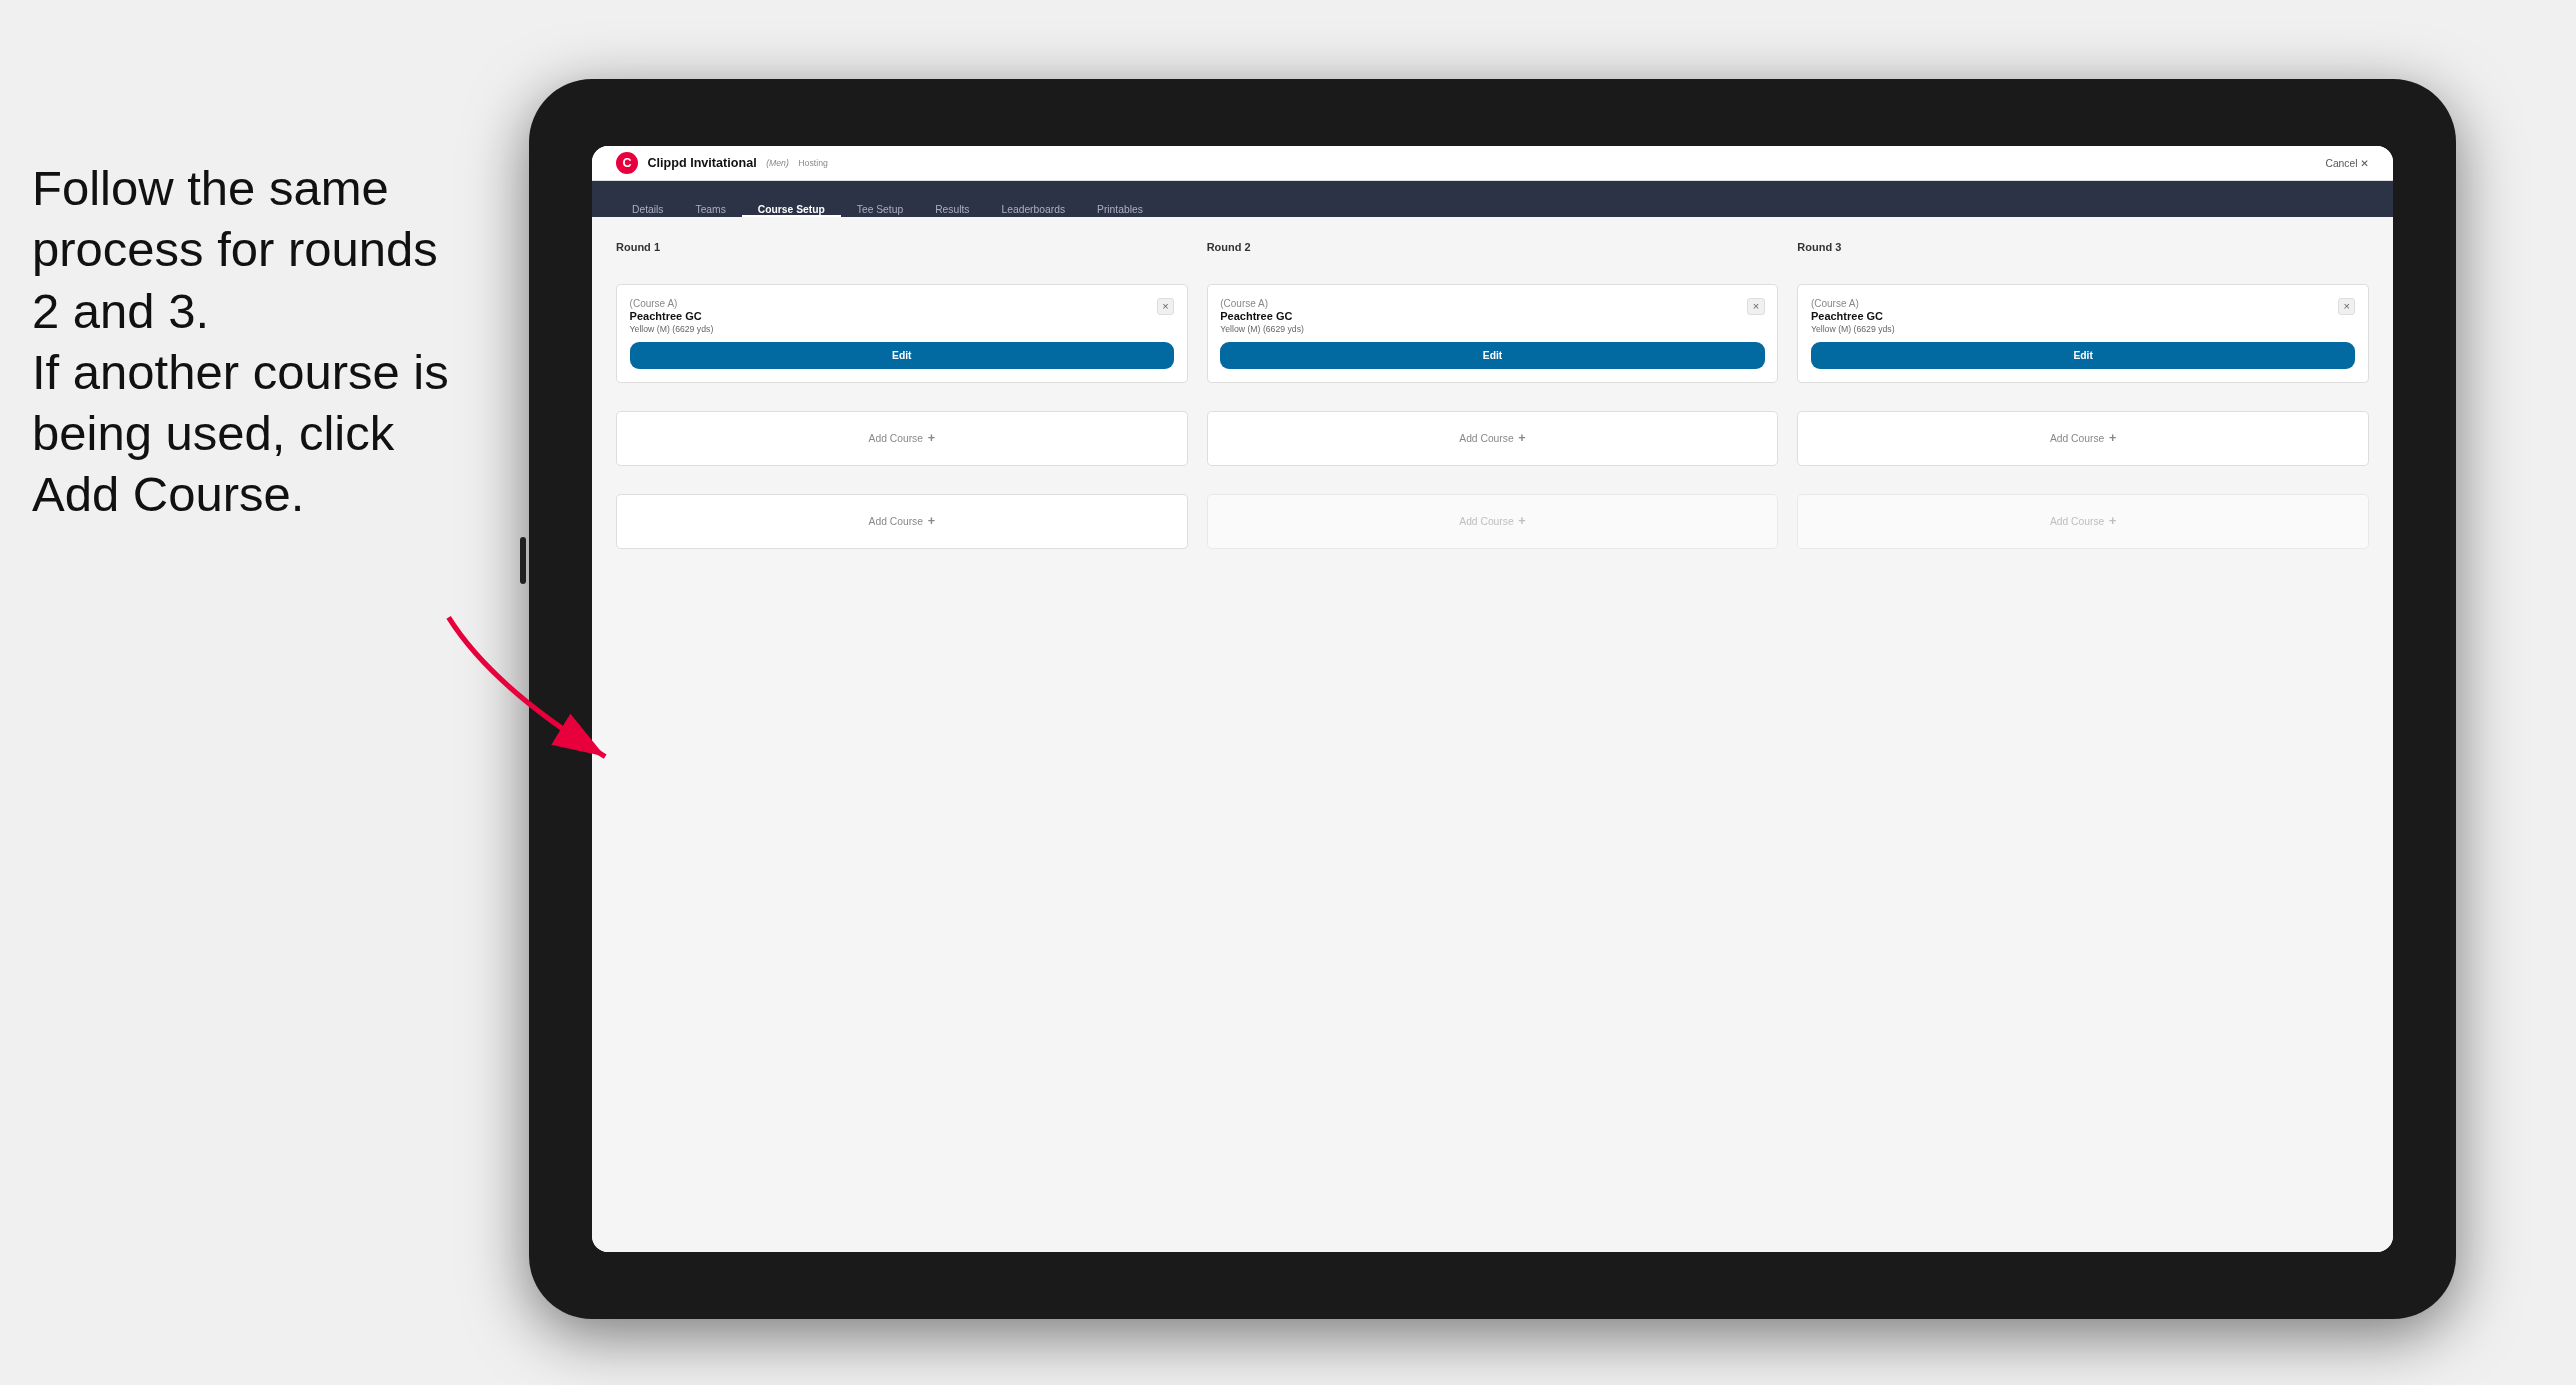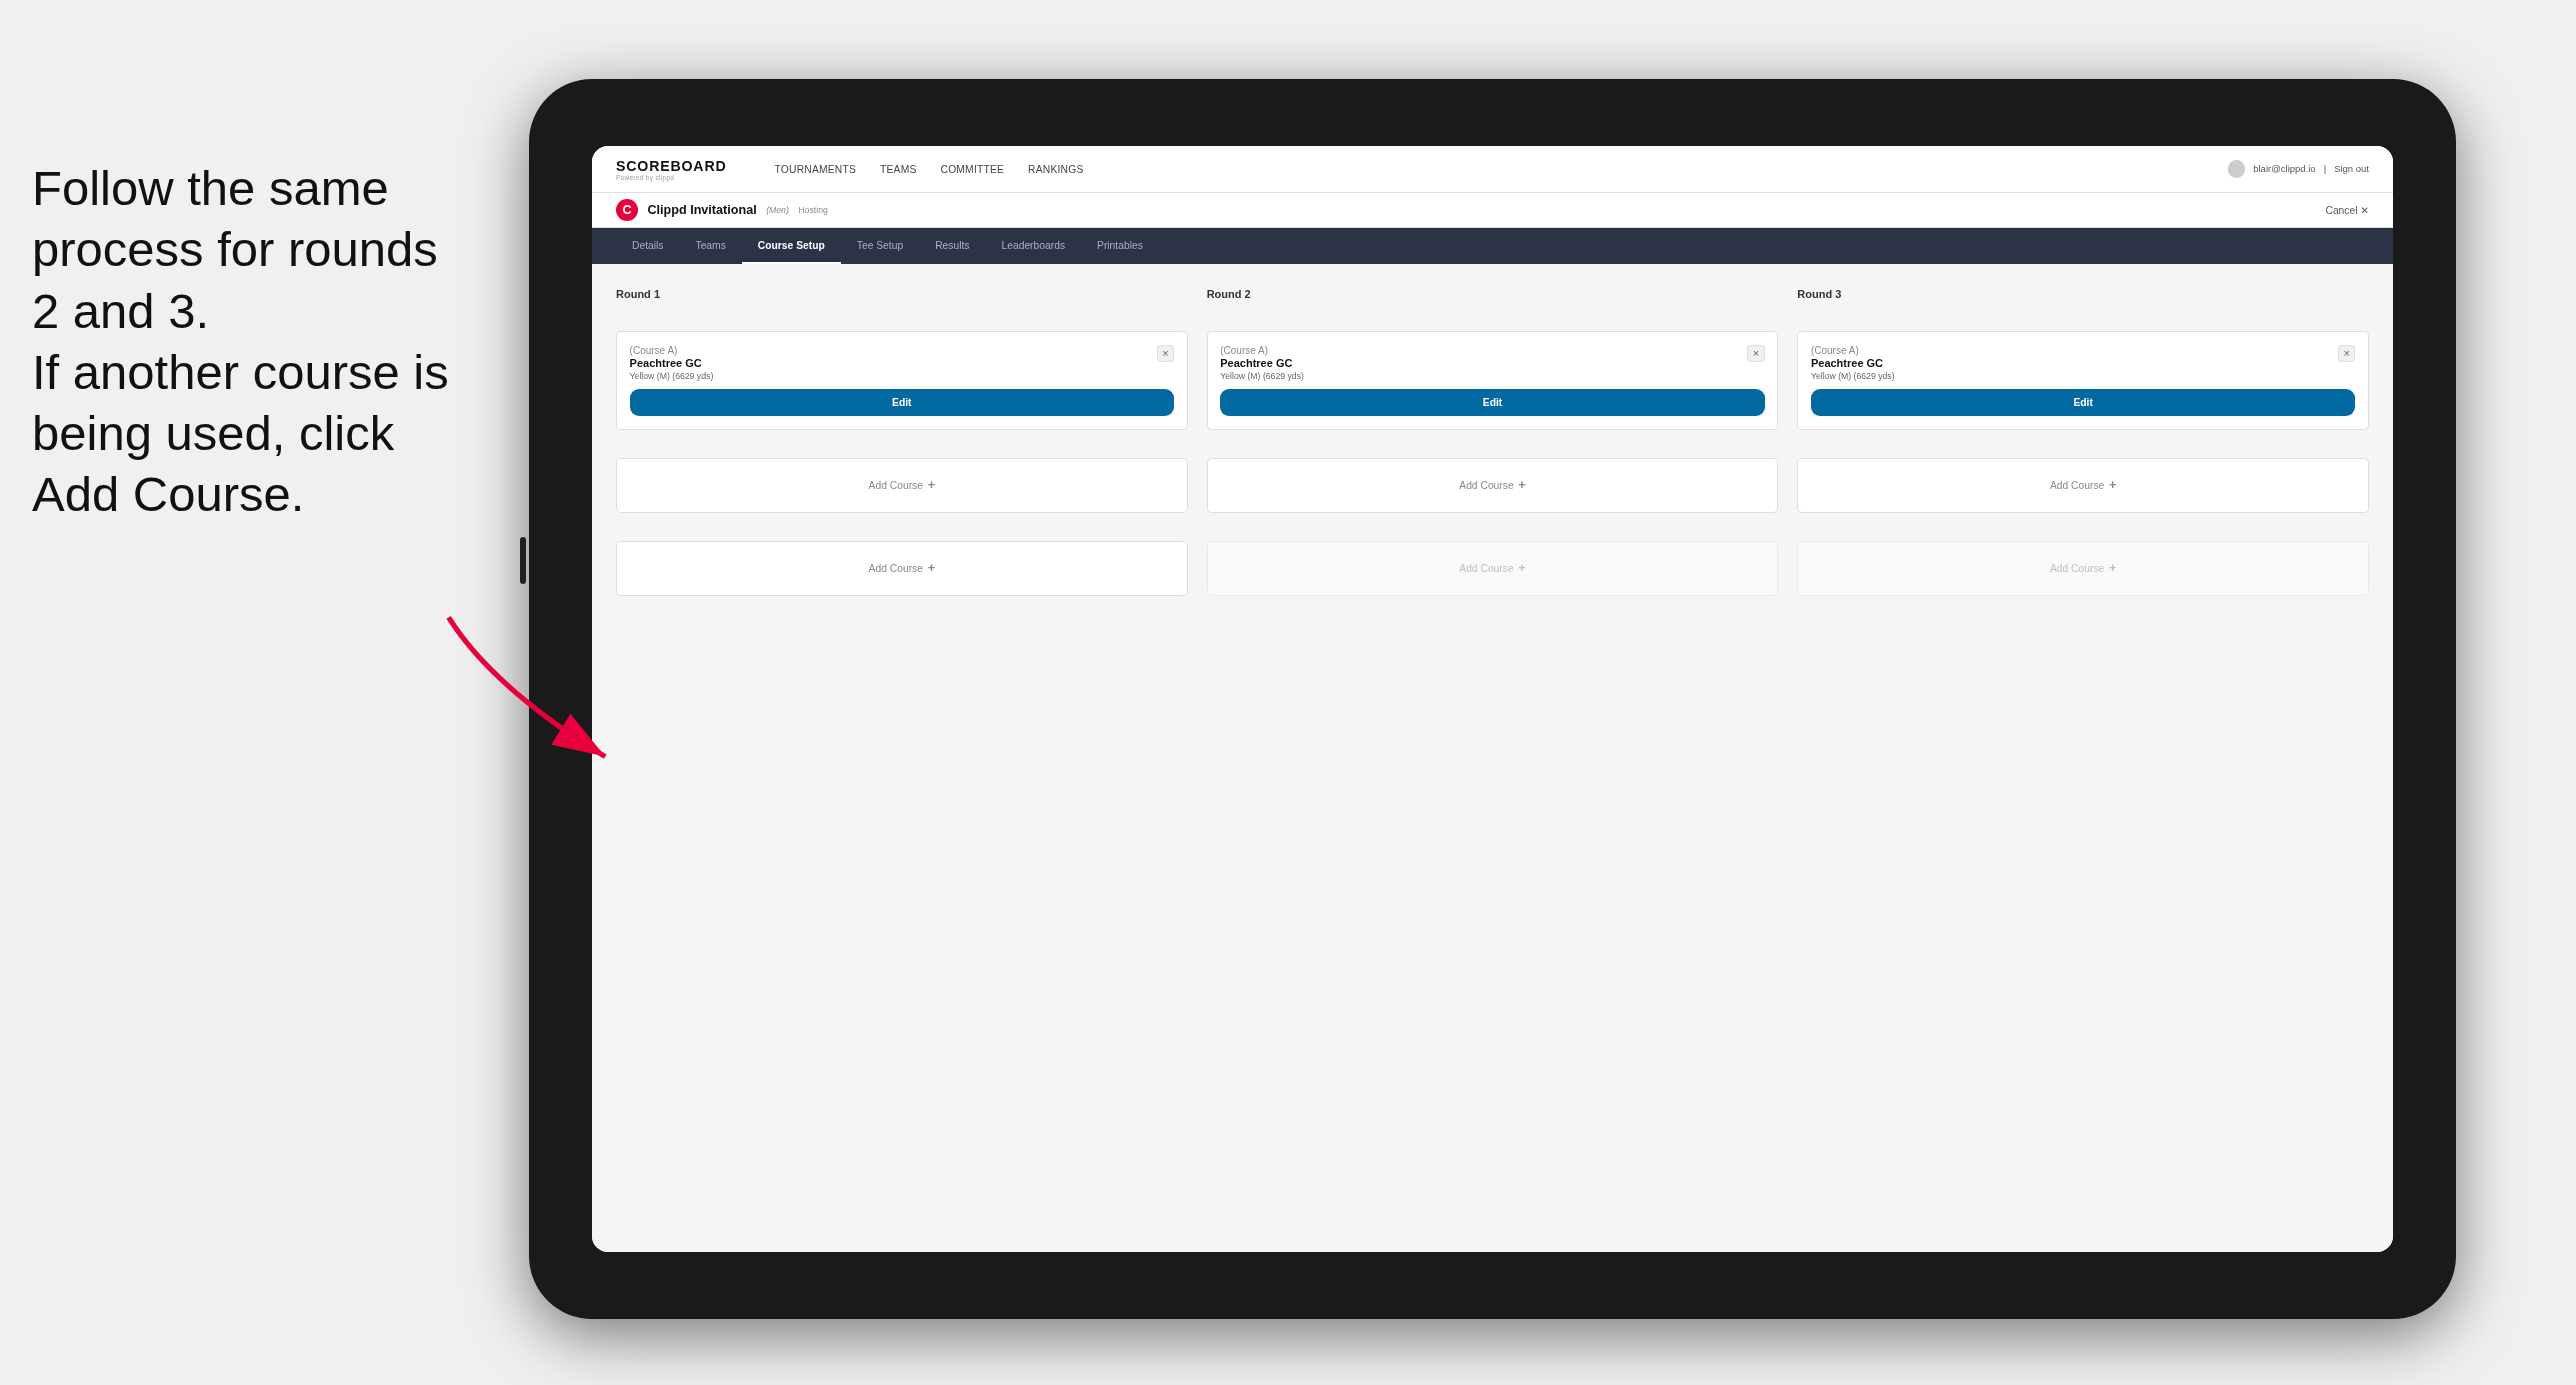--- a/index.html
+++ b/index.html
@@ -171,21 +171,21 @@
       height: 36px;
       align-items: stretch;
     }
 
     .tab-item {
       padding: 0 16px;
       font-size: 10.3px;
       color: #aab0c0;
       cursor: pointer;
       display: flex;
-      align-items: center;
+      align-items: flex-end;
       border-bottom: 2.4px solid transparent;
     }
     .tab-item.active {
       color: #fff;
       border-bottom: 2.4px solid #fff;
       font-weight: 600;
     }
 
     
     .main-content {
@@ -328,38 +328,20 @@
     Follow the same process for rounds 2 and 3.<br>
     If another course is being used, click <strong>Add Course.</strong>
   </span>
 </div>
 
 <div class="tablet-side-btn"></div>
 
 <div class="tablet-frame">
   <div class="tablet-screen">
 
-    <div class="top-nav">
-      <div class="scoreboard-logo">
-        <span class="logo-main">SCOREBOARD</span>
-        <span class="logo-sub">Powered by clippd</span>
-      </div>
-      <div class="nav-links">
-        <a class="nav-link">TOURNAMENTS</a>
-        <a class="nav-link">TEAMS</a>
-        <a class="nav-link">COMMITTEE</a>
-        <a class="nav-link">RANKINGS</a>
-      </div>
-      <div class="nav-user">
-        <div class="user-avatar"></div>
-        <span>blair@clippd.io</span>
-        <span> | </span>
-        <span class="sign-out-link">Sign out</span>
-      </div>
-    </div>
 
     <div class="sub-header">
       <div class="sub-header-left">
         <div class="clippd-logo-c">
           <span>C</span>
         </div>
         <span class="tournament-name">Clippd Invitational</span>
         <span class="tournament-badge">(Men)</span>
         <span class="hosting-badge">Hosting</span>
       </div>

